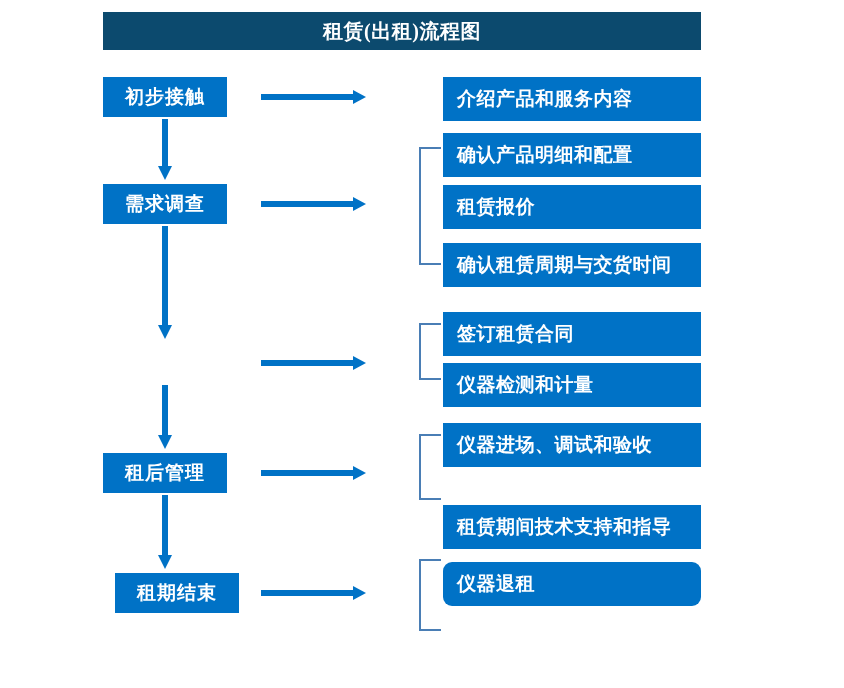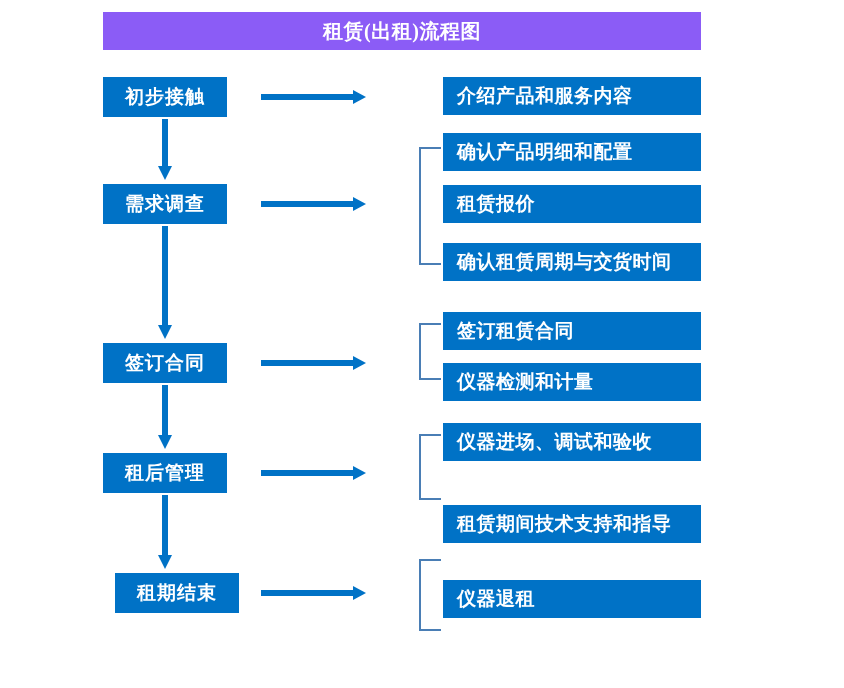--- a/index.html
+++ b/index.html
@@ -19,21 +19,21 @@
     left: 0; top: 0;
     width: 844px;
     height: 688px;
   }
   .title-bar {
     position: absolute;
     left: 103px;
     top: 12px;
     width: 598px;
     height: 38px;
-    background: #8b5cf6;
+    background: #0c4a6e;
     color: #ffffff;
     font-size: 20px;
     font-weight: bold;
     display: flex;
     align-items: center;
     justify-content: center;
     letter-spacing: 0.5px;
   }
   .stage-box {
     position: absolute;
@@ -52,21 +52,21 @@
   .detail-box {
     position: absolute;
     background: #0072C6;
     color: #ffffff;
     font-size: 19px;
     font-weight: bold;
     display: flex;
     align-items: center;
     left: 443px;
     width: 258px;
-    height: 38px;
+    height: 44px;
     padding-left: 14px;
     box-sizing: border-box;
     letter-spacing: 0.5px;
   }
   .arrow-h {
     position: absolute;
     height: 22px;
     width: 106px;
     left: 261px;
   }
@@ -88,21 +88,20 @@
 </style>
 </head>
 <body>
 
 <div id="flow-root">
 
   <div class="title-bar">租赁(出租)流程图</div>
 
   <div class="stage-box" style="top:77px;">初步接触</div>
   <div class="stage-box" style="top:184px;">需求调查</div>
-  <div class="stage-box" style="top:343px;">签订合同</div>
   <div class="stage-box" style="top:453px;">租后管理</div>
   <div class="stage-box" style="top:573px;margin-left:12px;">租期结束</div>
 
   <div class="arrow-v" style="top:119px; height:62px;">
     <svg width="22" height="62" viewBox="0 0 22 62">
       <rect x="8" y="0" width="6" height="49" fill="#0072C6"></rect>
       <polygon points="4,47 18,47 11,61" fill="#0072C6"></polygon>
     </svg>
   </div>
   <div class="arrow-v" style="top:226px; height:114px;">
@@ -165,15 +164,15 @@
   <div class="detail-box" style="top:133px;">确认产品明细和配置</div>
   <div class="detail-box" style="top:185px;">租赁报价</div>
   <div class="detail-box" style="top:243px;">确认租赁周期与交货时间</div>
 
   <div class="detail-box" style="top:312px;">签订租赁合同</div>
   <div class="detail-box" style="top:363px;">仪器检测和计量</div>
 
   <div class="detail-box" style="top:423px;">仪器进场、调试和验收</div>
   <div class="detail-box" style="top:505px;">租赁期间技术支持和指导</div>
 
-  <div class="detail-box" style="top:580px;">仪器退租</div>
+  <div class="detail-box" style="top:562px;border-radius:9px;">仪器退租</div>
 
 </div>
 
 </body></html>

